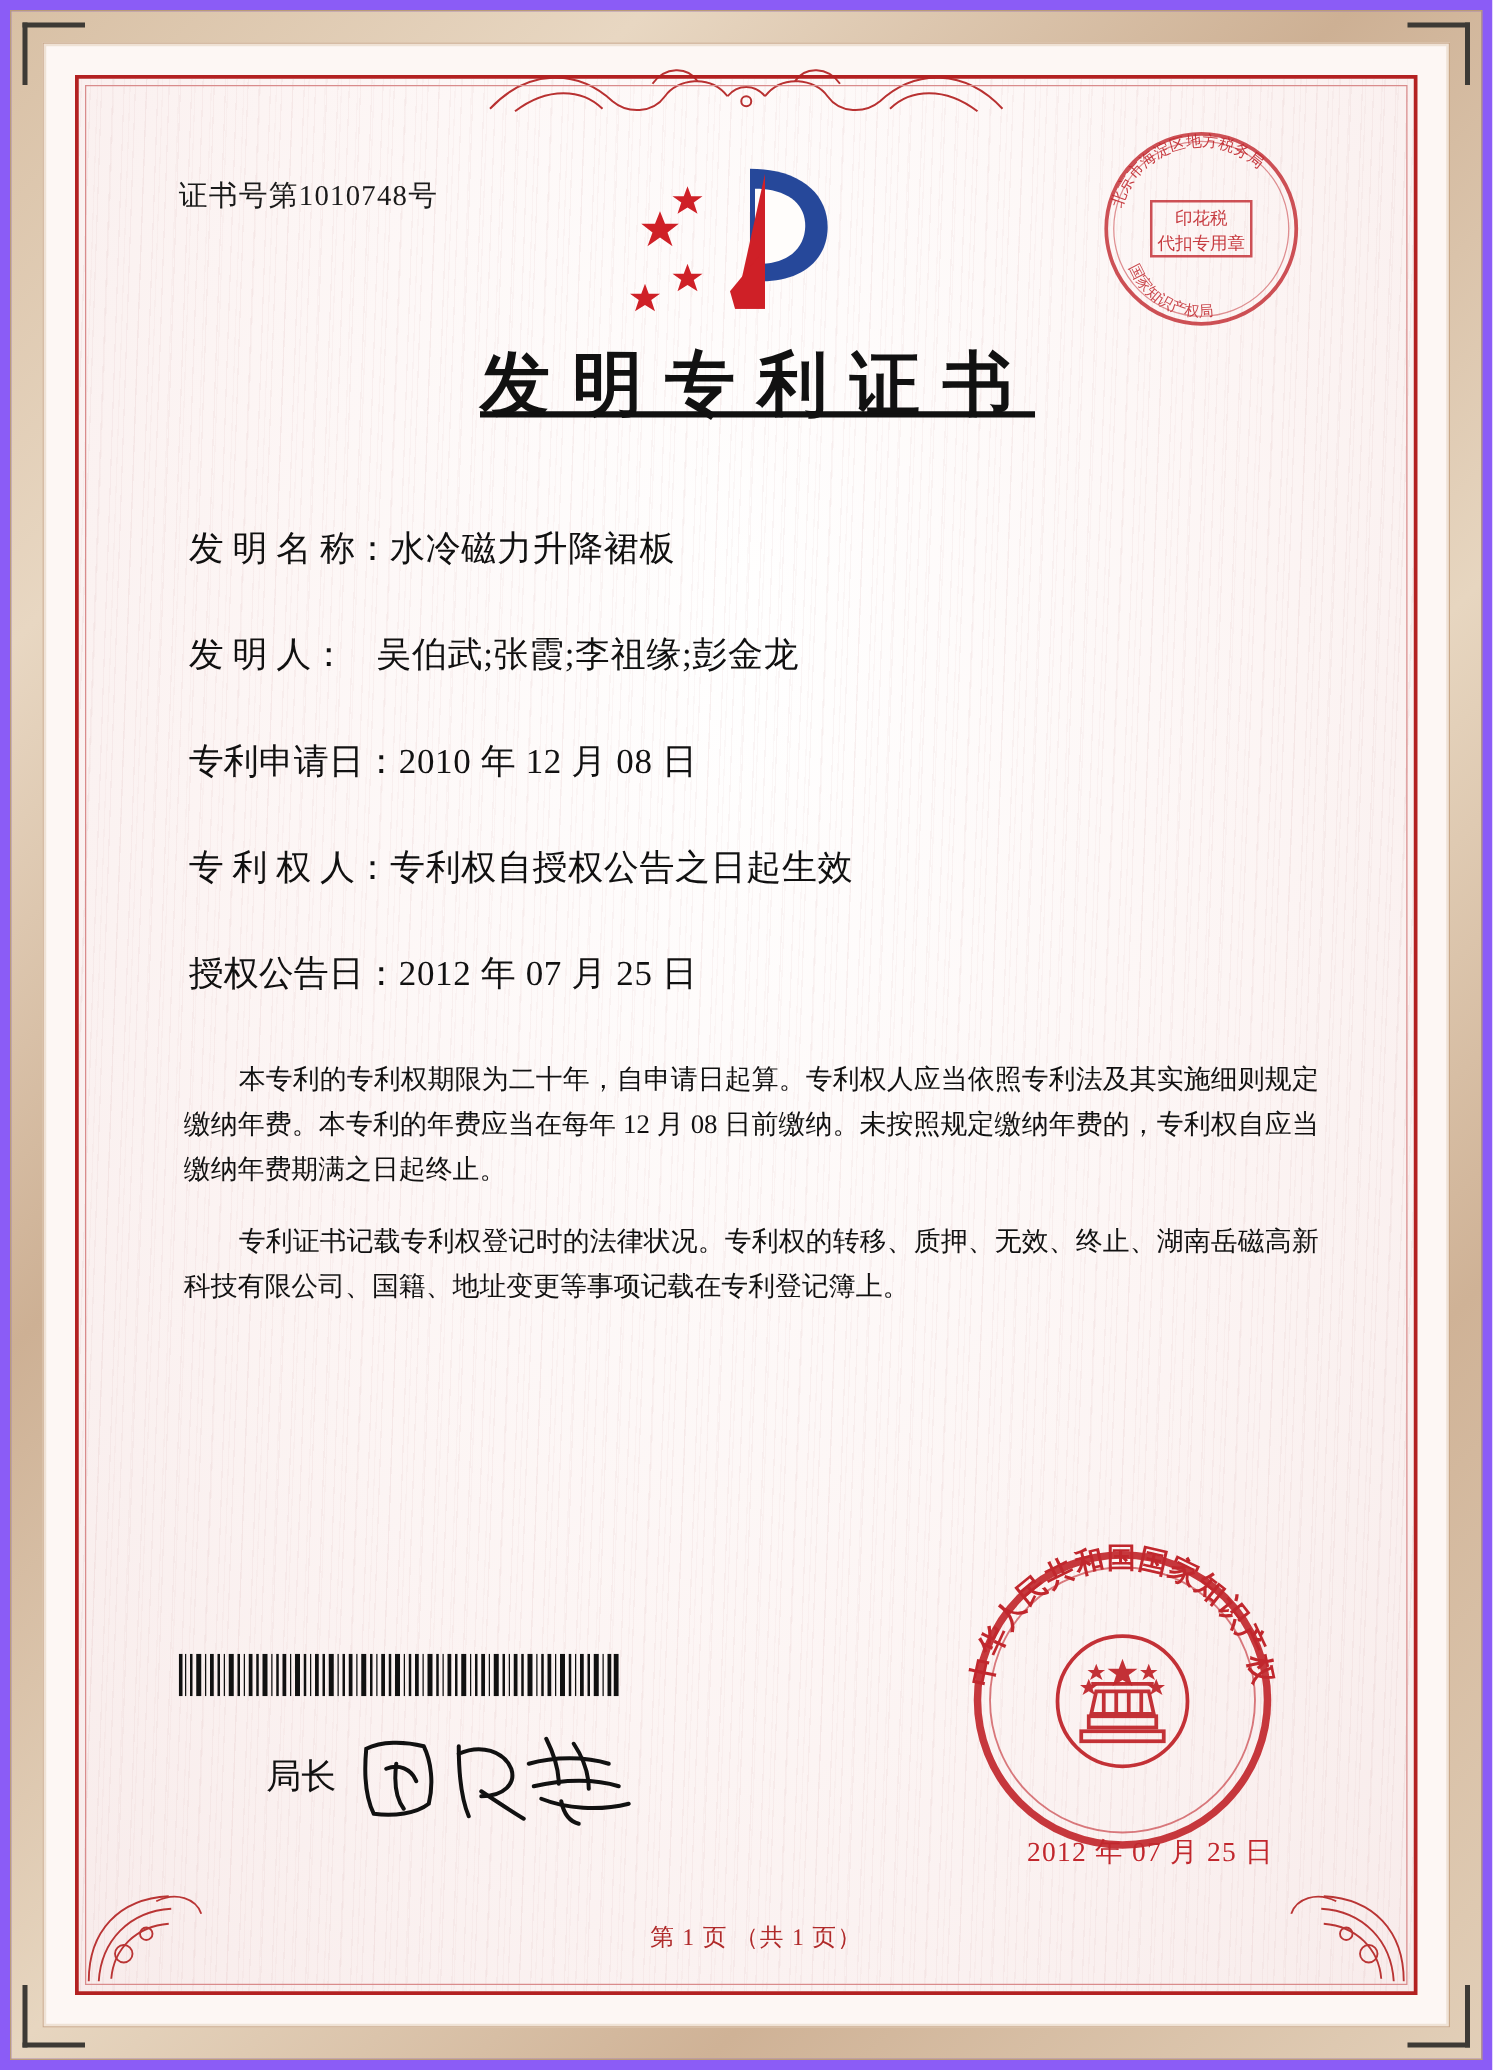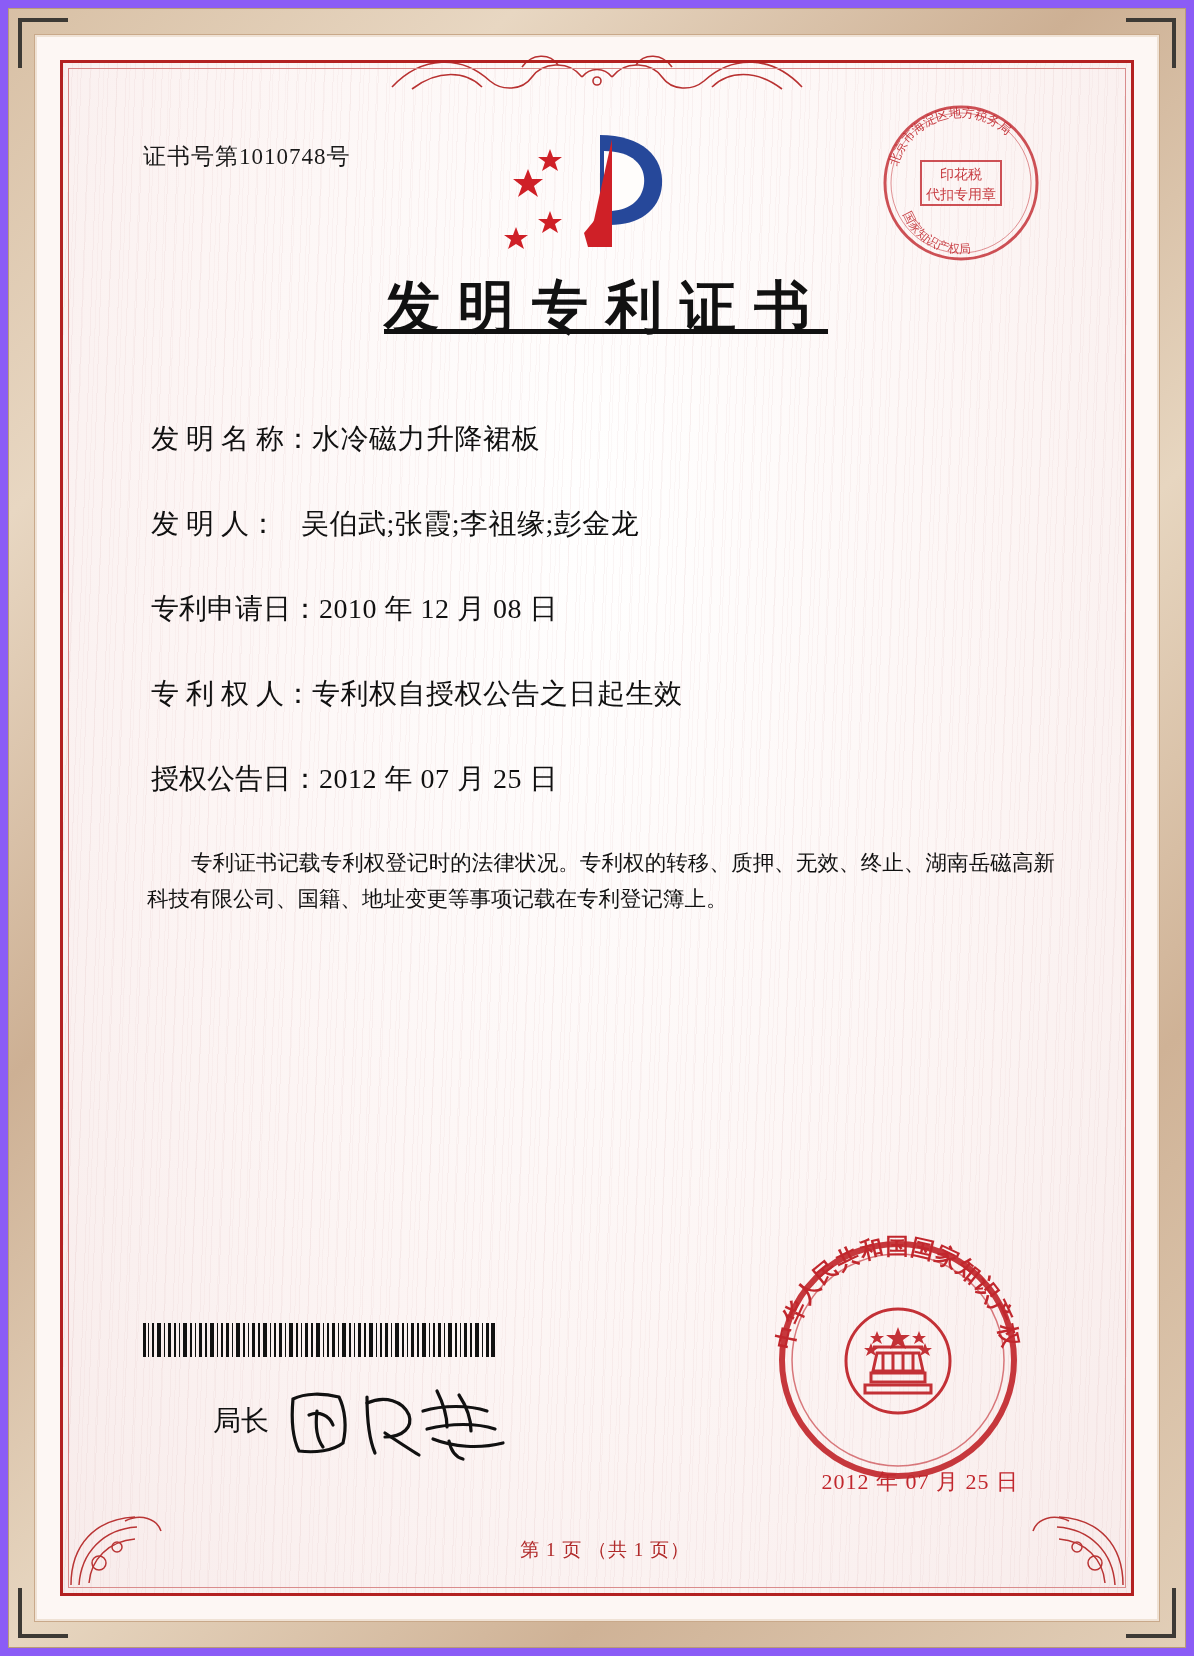--- a/index.html
+++ b/index.html
@@ -333,20 +333,21 @@
         </div>
         <div class="field">
           <span class="lbl">专 利 权 人：</span><span class="val">专利权自授权公告之日起生效</span>
         </div>
         <div class="field">
           <span class="lbl">授权公告日：</span><span class="val">2012 年 07 月 25 日</span>
         </div>
       </div>
 
       <div class="paragraphs">
+        <p class="para">本专利的专利权期限为二十年，自申请日起算。专利权人应当依照专利法及其实施细则规定缴纳年费。本专利的年费应当在每年 12 月 08 日前缴纳。未按照规定缴纳年费的，专利权自应当缴纳年费期满之日起终止。</p>
         <p class="para">专利证书记载专利权登记时的法律状况。专利权的转移、质押、无效、终止、湖南岳磁高新科技有限公司、国籍、地址变更等事项记载在专利登记簿上。</p>
       </div>
     </div>
 
     <svg class="barcode" viewBox="0 0 352 34" preserveAspectRatio="none">
       <g fill="#111">
         <rect x="0" y="0" width="3" height="34"></rect>
           <rect x="5" y="0" width="1" height="34"></rect>
         <rect x="9" y="0" width="2" height="34"></rect>
           <rect x="14" y="0" width="4" height="34"></rect>

